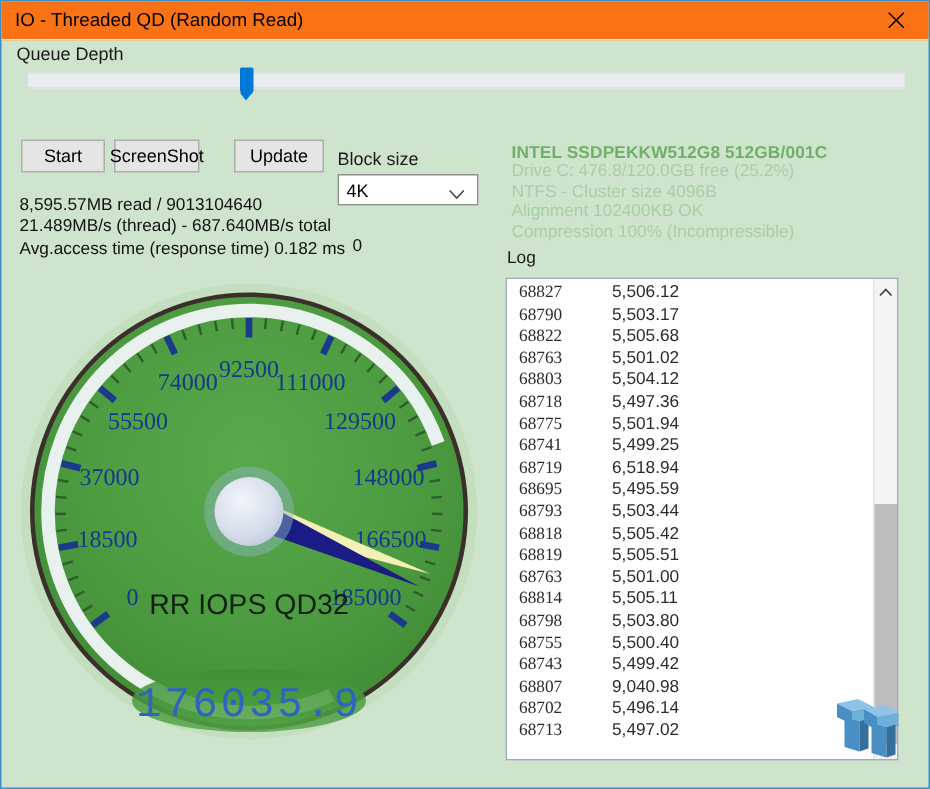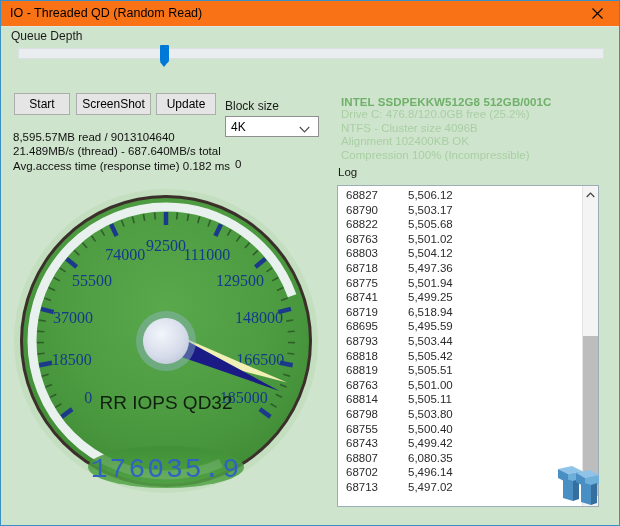--- a/index.html
+++ b/index.html
@@ -56,21 +56,21 @@
   }
   
   .btn{
     position:absolute;height:22px;top:92px;
     background:#e5e5e5;border:1px solid #adadad;
     font-size:12px;color:#000;cursor:pointer;
     display:flex;align-items:center;justify-content:center;
     box-sizing:border-box;
   }
   #btn-start{left:13px;width:56px;}
-  #btn-screenshot{left:75px;width:75px;}
+  #btn-screenshot{left:75px;width:57px;}
   #btn-update{left:155px;width:60px;}
   
   .bs-label{
     position:absolute;left:224px;top:98px;font-size:12px;color:#1a1a1a;
   }
   .bs-select{
     position:absolute;left:224px;top:115px;width:94px;height:21px;
     background:#fff;border:1px solid #8f8f8f;box-sizing:border-box;
     font-size:12px;color:#000;cursor:pointer;
   }
@@ -99,21 +99,21 @@
   .log-box{
     position:absolute;left:336px;top:184px;width:262px;height:322px;
     background:#fff;border:1px solid #9badb7;box-sizing:border-box;
     overflow:hidden;
   }
   .log-list{position:absolute;left:0;top:2px;width:244px;}
   .log-row{
     height:14.6px;line-height:14.6px;font-size:11.5px;color:#2b2b2b;
     white-space:nowrap;
   }
-  .log-row .c1{display:inline-block;width:62px;padding-left:8px;}
+  .log-row .c1{display:inline-block;width:62px;padding-left:8px;font-family:Liberation Serif, serif;}
   .log-row .c2{display:inline-block;}
   
   .sbar{
     position:absolute;right:0;top:0;width:16px;height:320px;
     background:#f4f4f4;border-left:1px solid #e3e3e3;box-sizing:border-box;
   }
   .sbar-up{
     position:absolute;left:0;top:0;width:15px;height:17px;
     display:flex;align-items:center;justify-content:center;cursor:pointer;
   }
@@ -189,21 +189,21 @@
         <div class="log-row"><span class="c1">68719</span><span class="c2">6,518.94</span></div>
         <div class="log-row"><span class="c1">68695</span><span class="c2">5,495.59</span></div>
         <div class="log-row"><span class="c1">68793</span><span class="c2">5,503.44</span></div>
         <div class="log-row"><span class="c1">68818</span><span class="c2">5,505.42</span></div>
         <div class="log-row"><span class="c1">68819</span><span class="c2">5,505.51</span></div>
         <div class="log-row"><span class="c1">68763</span><span class="c2">5,501.00</span></div>
         <div class="log-row"><span class="c1">68814</span><span class="c2">5,505.11</span></div>
         <div class="log-row"><span class="c1">68798</span><span class="c2">5,503.80</span></div>
         <div class="log-row"><span class="c1">68755</span><span class="c2">5,500.40</span></div>
         <div class="log-row"><span class="c1">68743</span><span class="c2">5,499.42</span></div>
-        <div class="log-row"><span class="c1">68807</span><span class="c2">6,080.35</span></div>
+        <div class="log-row"><span class="c1">68807</span><span class="c2">9,040.98</span></div>
         <div class="log-row"><span class="c1">68702</span><span class="c2">5,496.14</span></div>
         <div class="log-row"><span class="c1">68713</span><span class="c2">5,497.02</span></div>
       </div>
     <div class="sbar">
       <div class="sbar-up">
         <svg width="9" height="6" viewBox="0 0 9 6">
           <polyline points="0.7,5 4.5,1 8.3,5" fill="none" stroke="#3c3c3c" stroke-width="1.1"></polyline>
         </svg>
       </div>
       <div class="sbar-thumb"></div>

